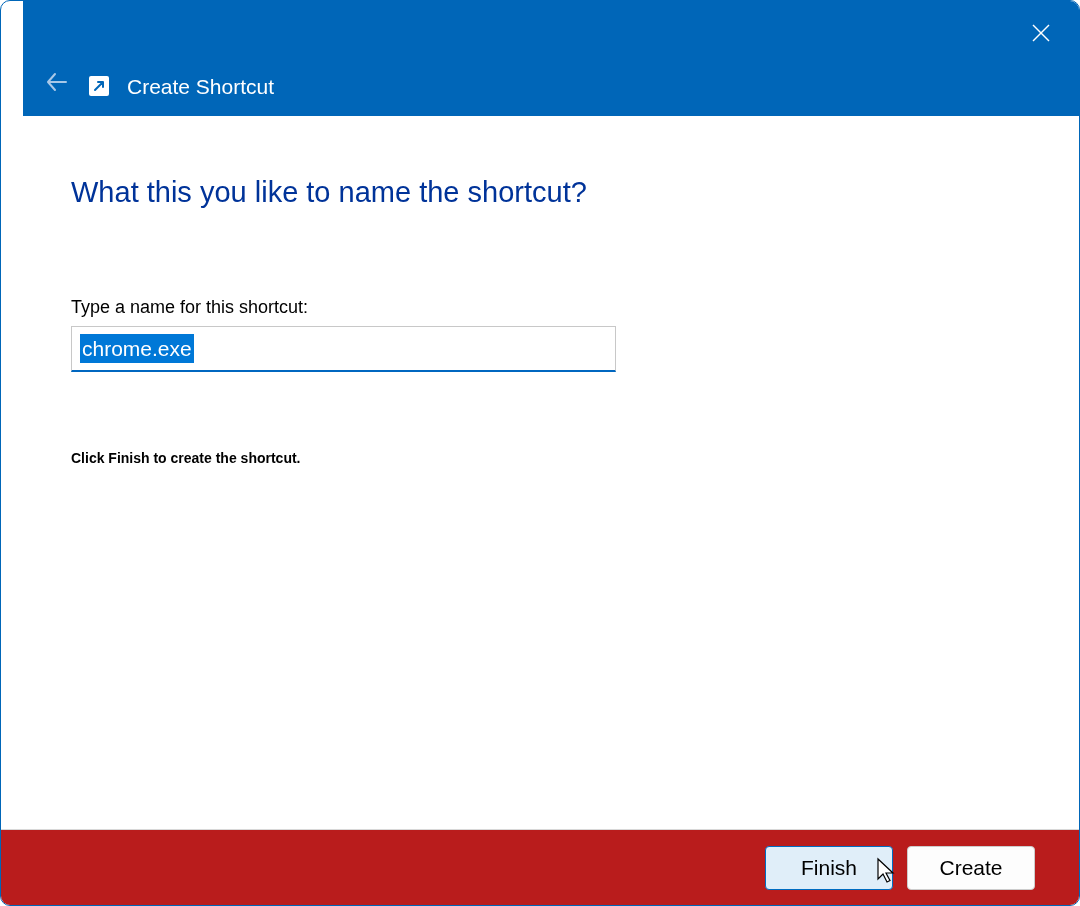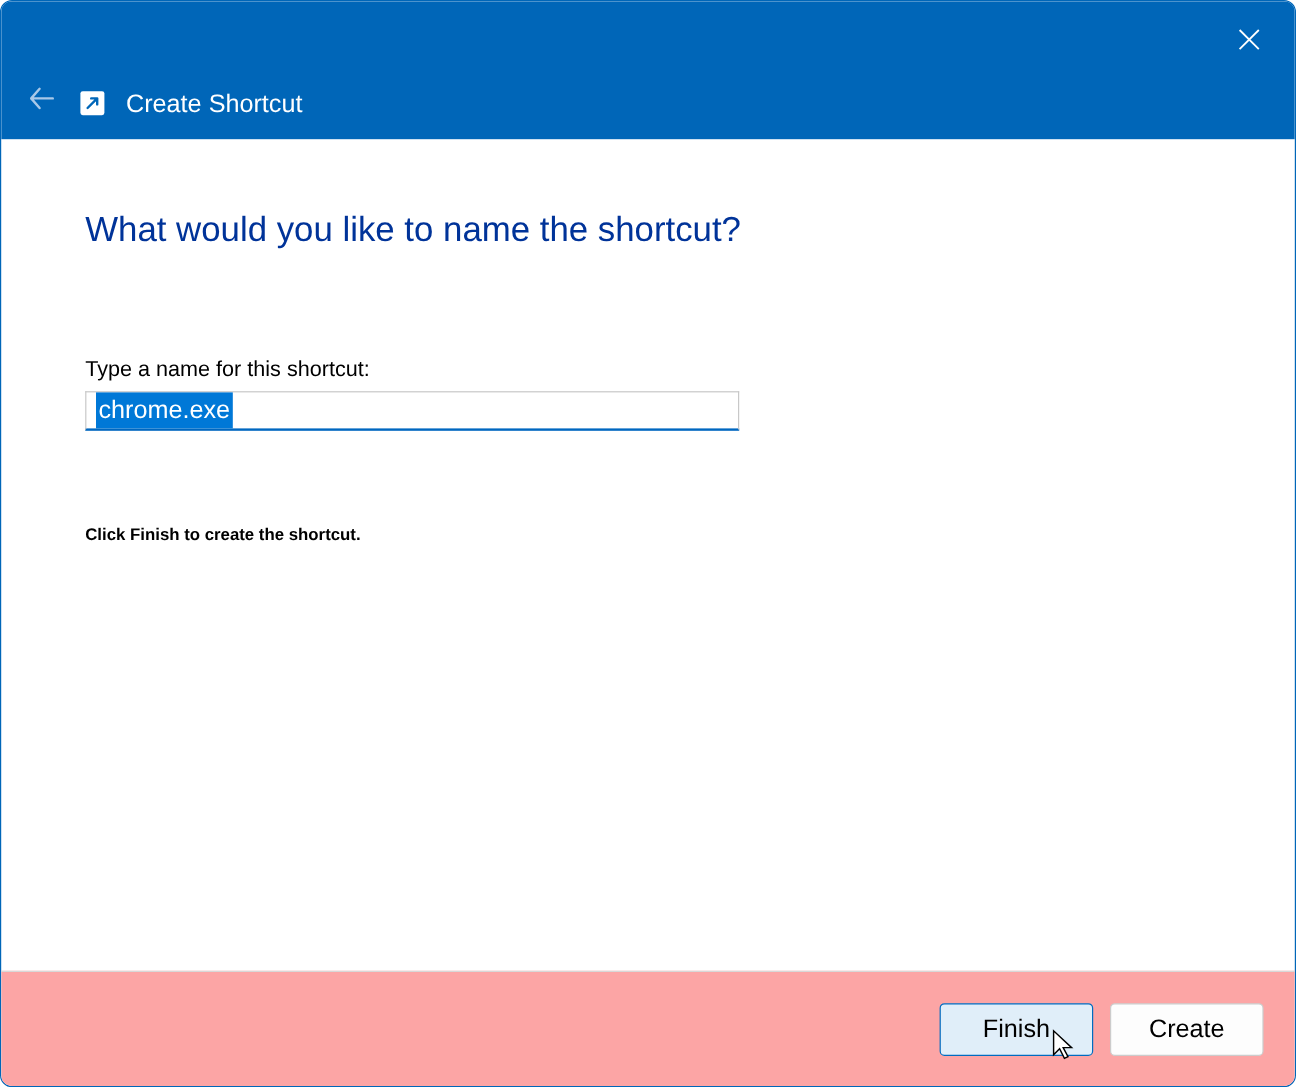--- a/index.html
+++ b/index.html
@@ -26,20 +26,21 @@
       flex-direction: column;
       background: #fff;
     }
     .titlebar {
       background: #0066b8;
       height: 115px;
       position: relative;
       display: flex;
       align-items: flex-end;
       padding-bottom: 18px;
+      margin-left: 22px;
     }
     .close-btn {
       position: absolute;
       top: 12px;
       right: 18px;
       width: 40px;
       height: 40px;
       display: flex;
       align-items: center;
       justify-content: center;
@@ -100,21 +101,21 @@
       margin-bottom: 88px;
     }
     .label {
       color: #000;
       font-size: 18px;
       font-weight: 400;
       margin-bottom: 8px;
     }
     .input-wrap {
       width: 545px;
-      height: 33px;
+      height: 46px;
       border: 1px solid #c8c8c8;
       border-bottom: 2px solid #0067c0;
       background: #fff;
       padding: 0 8px;
       display: flex;
       align-items: center;
       margin-bottom: 78px;
     }
     .input-highlight {
       background: #0078d7;
@@ -123,27 +124,27 @@
       padding: 1px 2px;
       line-height: 1.3;
       display: inline-block;
     }
     .instruction {
       color: #000;
       font-size: 14px;
       font-weight: 700;
     }
     .footer {
-      height: 96px;
-      background: #fca5a5;
+      height: 76px;
+      background: #b91c1c;
       border-top: 1px solid #d8d8d8;
       display: flex;
       align-items: center;
       justify-content: flex-end;
-      padding-right: 26px;
+      padding-right: 44px;
       gap: 14px;
     }
     .btn {
       height: 44px;
       min-width: 128px;
       padding: 0 20px;
       font-size: 21px;
       font-family: inherit;
       background: #fdfdfd;
       border: 1px solid #cccccc;
@@ -184,21 +185,21 @@
     </div>
     <div class="title-icon">
       <svg viewBox="0 0 14 14">
         <path d="M 3 11 L 11 3 M 6 3 L 11 3 L 11 8" stroke="#0066b8" stroke-width="2" fill="none" stroke-linecap="round" stroke-linejoin="round"></path>
       </svg>
     </div>
     <div class="title-text">Create Shortcut</div>
   </div>
 
   <div class="content">
-    <h1 class="heading">What would you like to name the shortcut?</h1>
+    <h1 class="heading">What this you like to name the shortcut?</h1>
     <div class="label">Type a name for this shortcut:</div>
     <div class="input-wrap">
       <span class="input-highlight">chrome.exe</span>
     </div>
     <div class="instruction">Click Finish to create the shortcut.</div>
   </div>
 
   <div class="footer">
     <button class="btn btn-primary">Finish</button>
     <button class="btn">Create</button>

